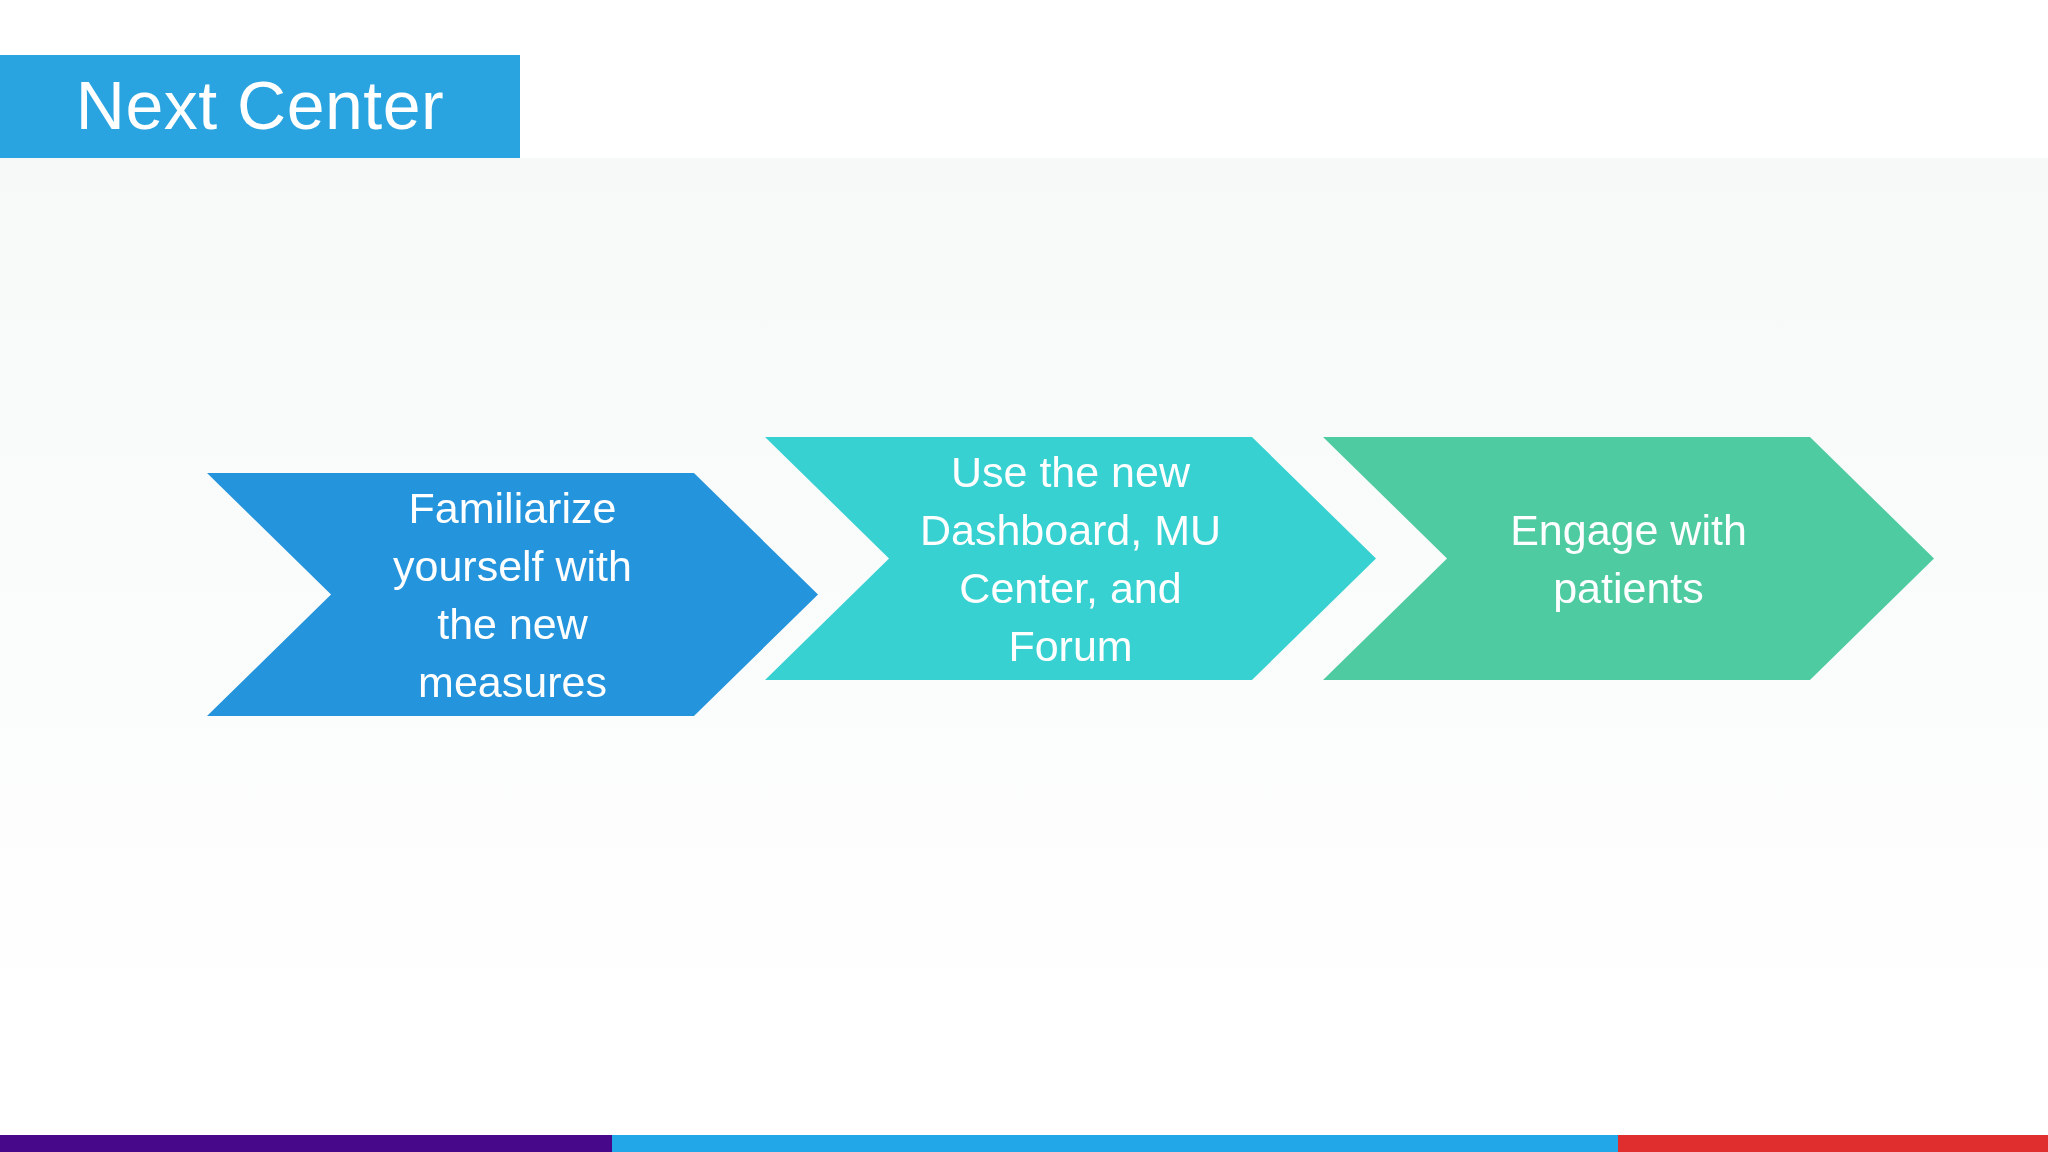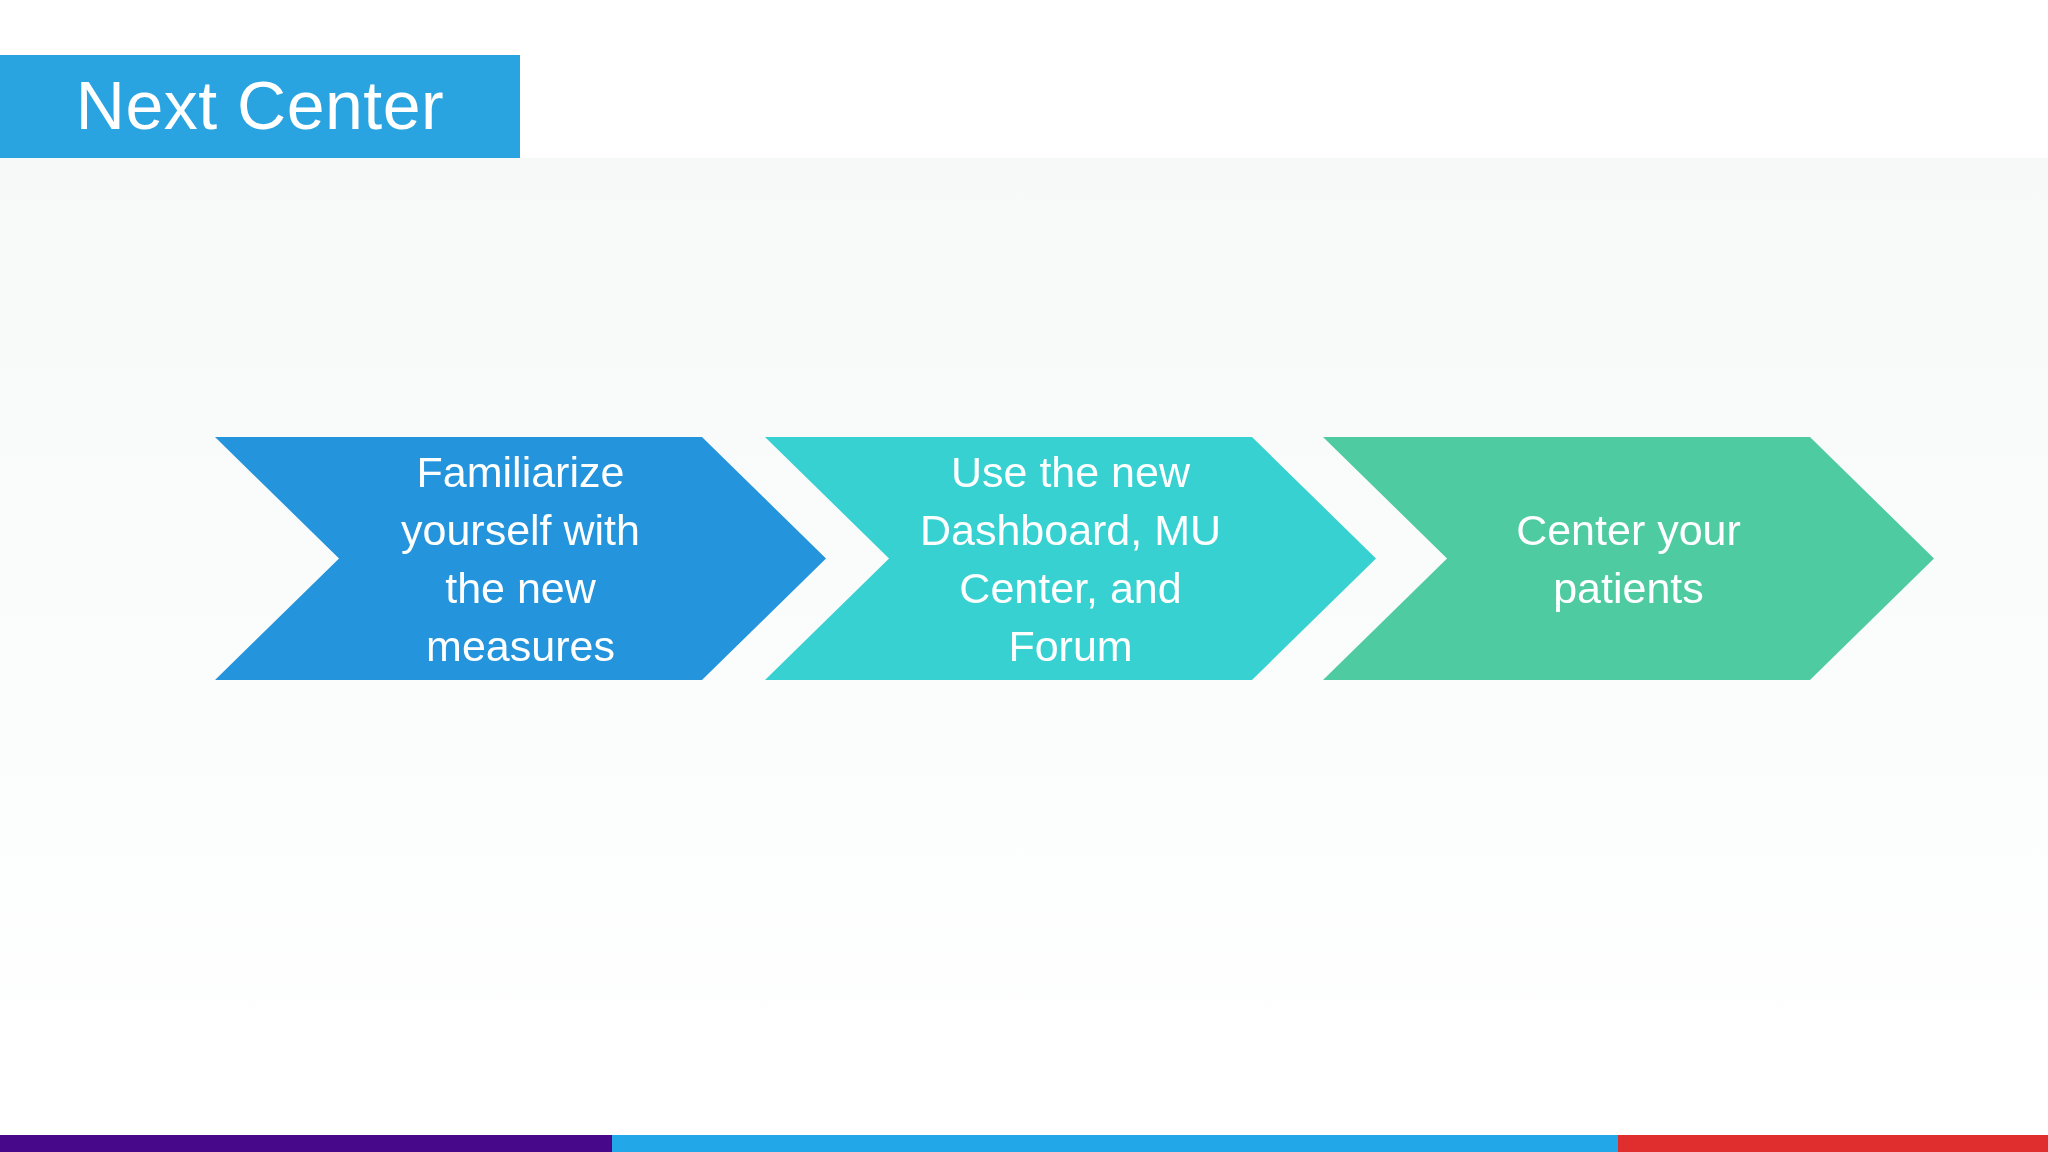--- a/index.html
+++ b/index.html
@@ -51,21 +51,21 @@
     padding-left: 124px;   
     padding-right: 124px;  
   }
   .chevron .step-label {
     color: #ffffff;
     font-size: 43px;
     line-height: 58px;
     text-align: center;
     white-space: pre-line;
   }
-  .chevron.step-1 { left: 215px; }
+  .chevron.step-1 { left: 207px; margin-top: 36px; }
   .chevron.step-2 { left: 765px; }
   .chevron.step-3 { left: 1323px; }
   .footer-bar {
     position: absolute;
     left: 0; bottom: 0;
     width: 2048px; height: 17px;
     display: flex;
   }
   .footer-seg { height: 100%; }
   .footer-seg.seg-1 { width: 29.9%; }
@@ -93,21 +93,21 @@
     </div>
 
     <div class="chevron step-2" style="background-color: rgb(56, 209, 210);">
       <div class="step-label">Use the new
 Dashboard, MU
 Center, and
 Forum</div>
     </div>
 
     <div class="chevron step-3" style="background-color: rgb(79, 203, 161);">
-      <div class="step-label">Center your
+      <div class="step-label">Engage with
 patients</div>
     </div>
 
   </div>
 
   <div class="footer-bar">
     <div class="footer-seg seg-1" style="background-color: rgb(72, 8, 138);"></div>
     <div class="footer-seg seg-2" style="background-color: rgb(34, 167, 232);"></div>
     <div class="footer-seg seg-3" style="background-color: rgb(224, 45, 45);"></div>
   </div>

